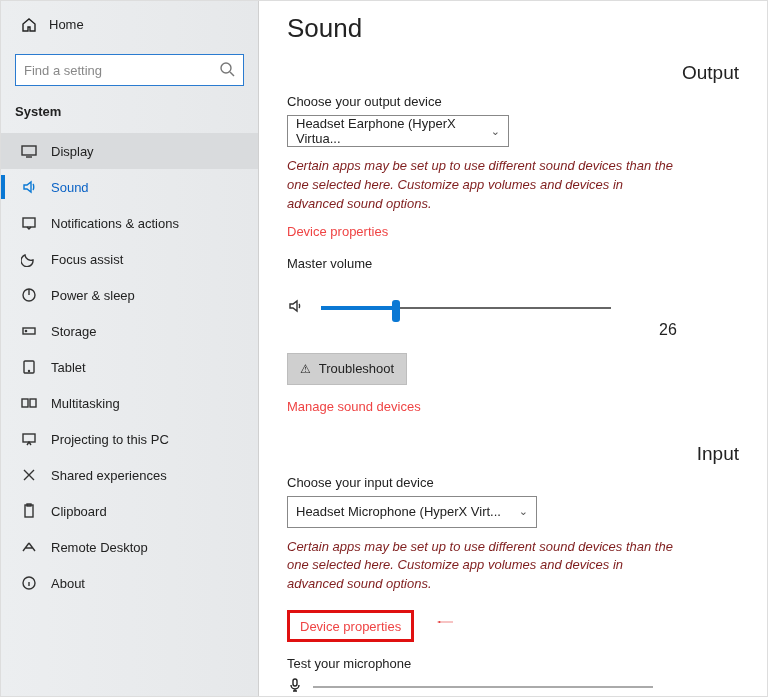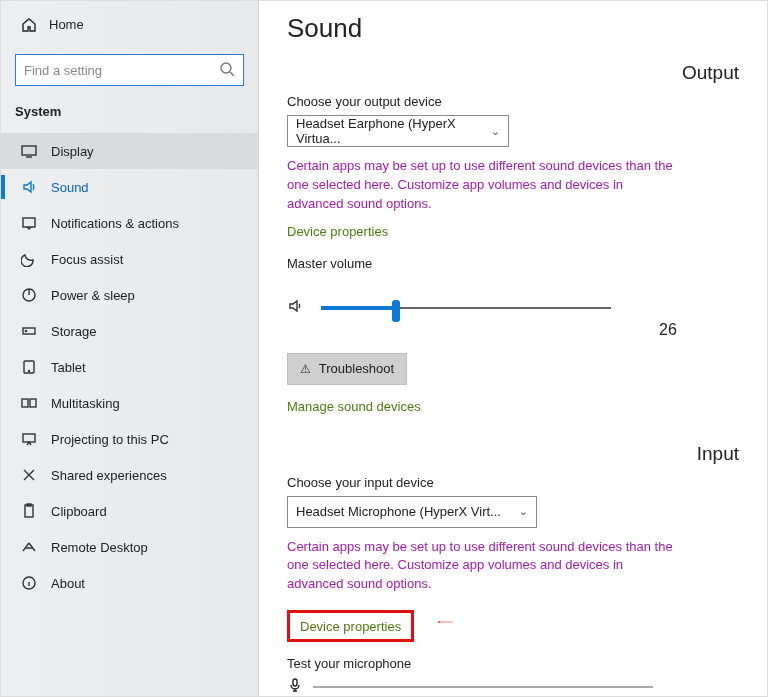--- a/index.html
+++ b/index.html
@@ -19,22 +19,22 @@
   .nav li.active { background: #d9dbdd; }
   .nav li.selected { color: #0a62c5; }
   .nav li.selected::before { content: ""; position: absolute; left: 0; top: 6px; bottom: 6px; width: 4px; background: #0a78d4; }
   
   .main { flex: 1; padding: 12px 28px 20px 28px; overflow: hidden; color: #222; }
   h1.page-title { font-size: 26px; font-weight: 400; margin-bottom: 18px; }
   h2.section-title { font-size: 19px; font-weight: 400; margin: 14px 0 10px 0; text-align: right; }
   .field-label { font-size: 13px; color: #222; margin-bottom: 6px; }
   .combo { width: 222px; height: 32px; border: 1px solid #888; display: flex; align-items: center; justify-content: space-between; padding: 0 8px; font-size: 13px; color: #222; background: #fff; cursor: pointer; margin-bottom: 10px; }
   .combo .chev { color: #555; font-size: 11px; }
-  .desc { font-size: 13px; color: #a21caf; line-height: 1.45; max-width: 390px; margin-bottom: 8px; }
-  .link { font-size: 13px; color: #4d7c0f; cursor: pointer; display: inline-block; }
+  .desc { font-size: 13px; color: #7f1d1d; line-height: 1.45; max-width: 390px; margin-bottom: 8px; font-style: italic; }
+  .link { font-size: 13px; color: #ef4444; cursor: pointer; display: inline-block; }
   .vol-row { display: flex; align-items: center; gap: 18px; margin-top: 6px; }
   .vol-icon { color: #333; font-size: 13px; }
   .slider-wrap { position: relative; width: 290px; height: 20px; }
   .track { position: absolute; left: 0; right: 0; top: 9px; height: 2px; background: #666; }
   .track-fill { position: absolute; left: 0; top: 8px; height: 4px; background: #0a78d4; }
   .thumb { position: absolute; top: 2px; width: 8px; height: 22px; background: #0a78d4; border-radius: 3px; transform: translateX(-4px); }
   .vol-val { font-size: 16px; color: #222; margin-left: 30px; margin-top: 44px; }
   .btn { display: inline-flex; align-items: center; gap: 8px; height: 32px; padding: 0 12px; background: #cfcfcf; border: 1px solid #bdbdbd; font-size: 13px; color: #222; cursor: pointer; margin-top: 14px; }
   .btn .tri { font-size: 12px; }
   .mg-link { margin-top: 12px; }

